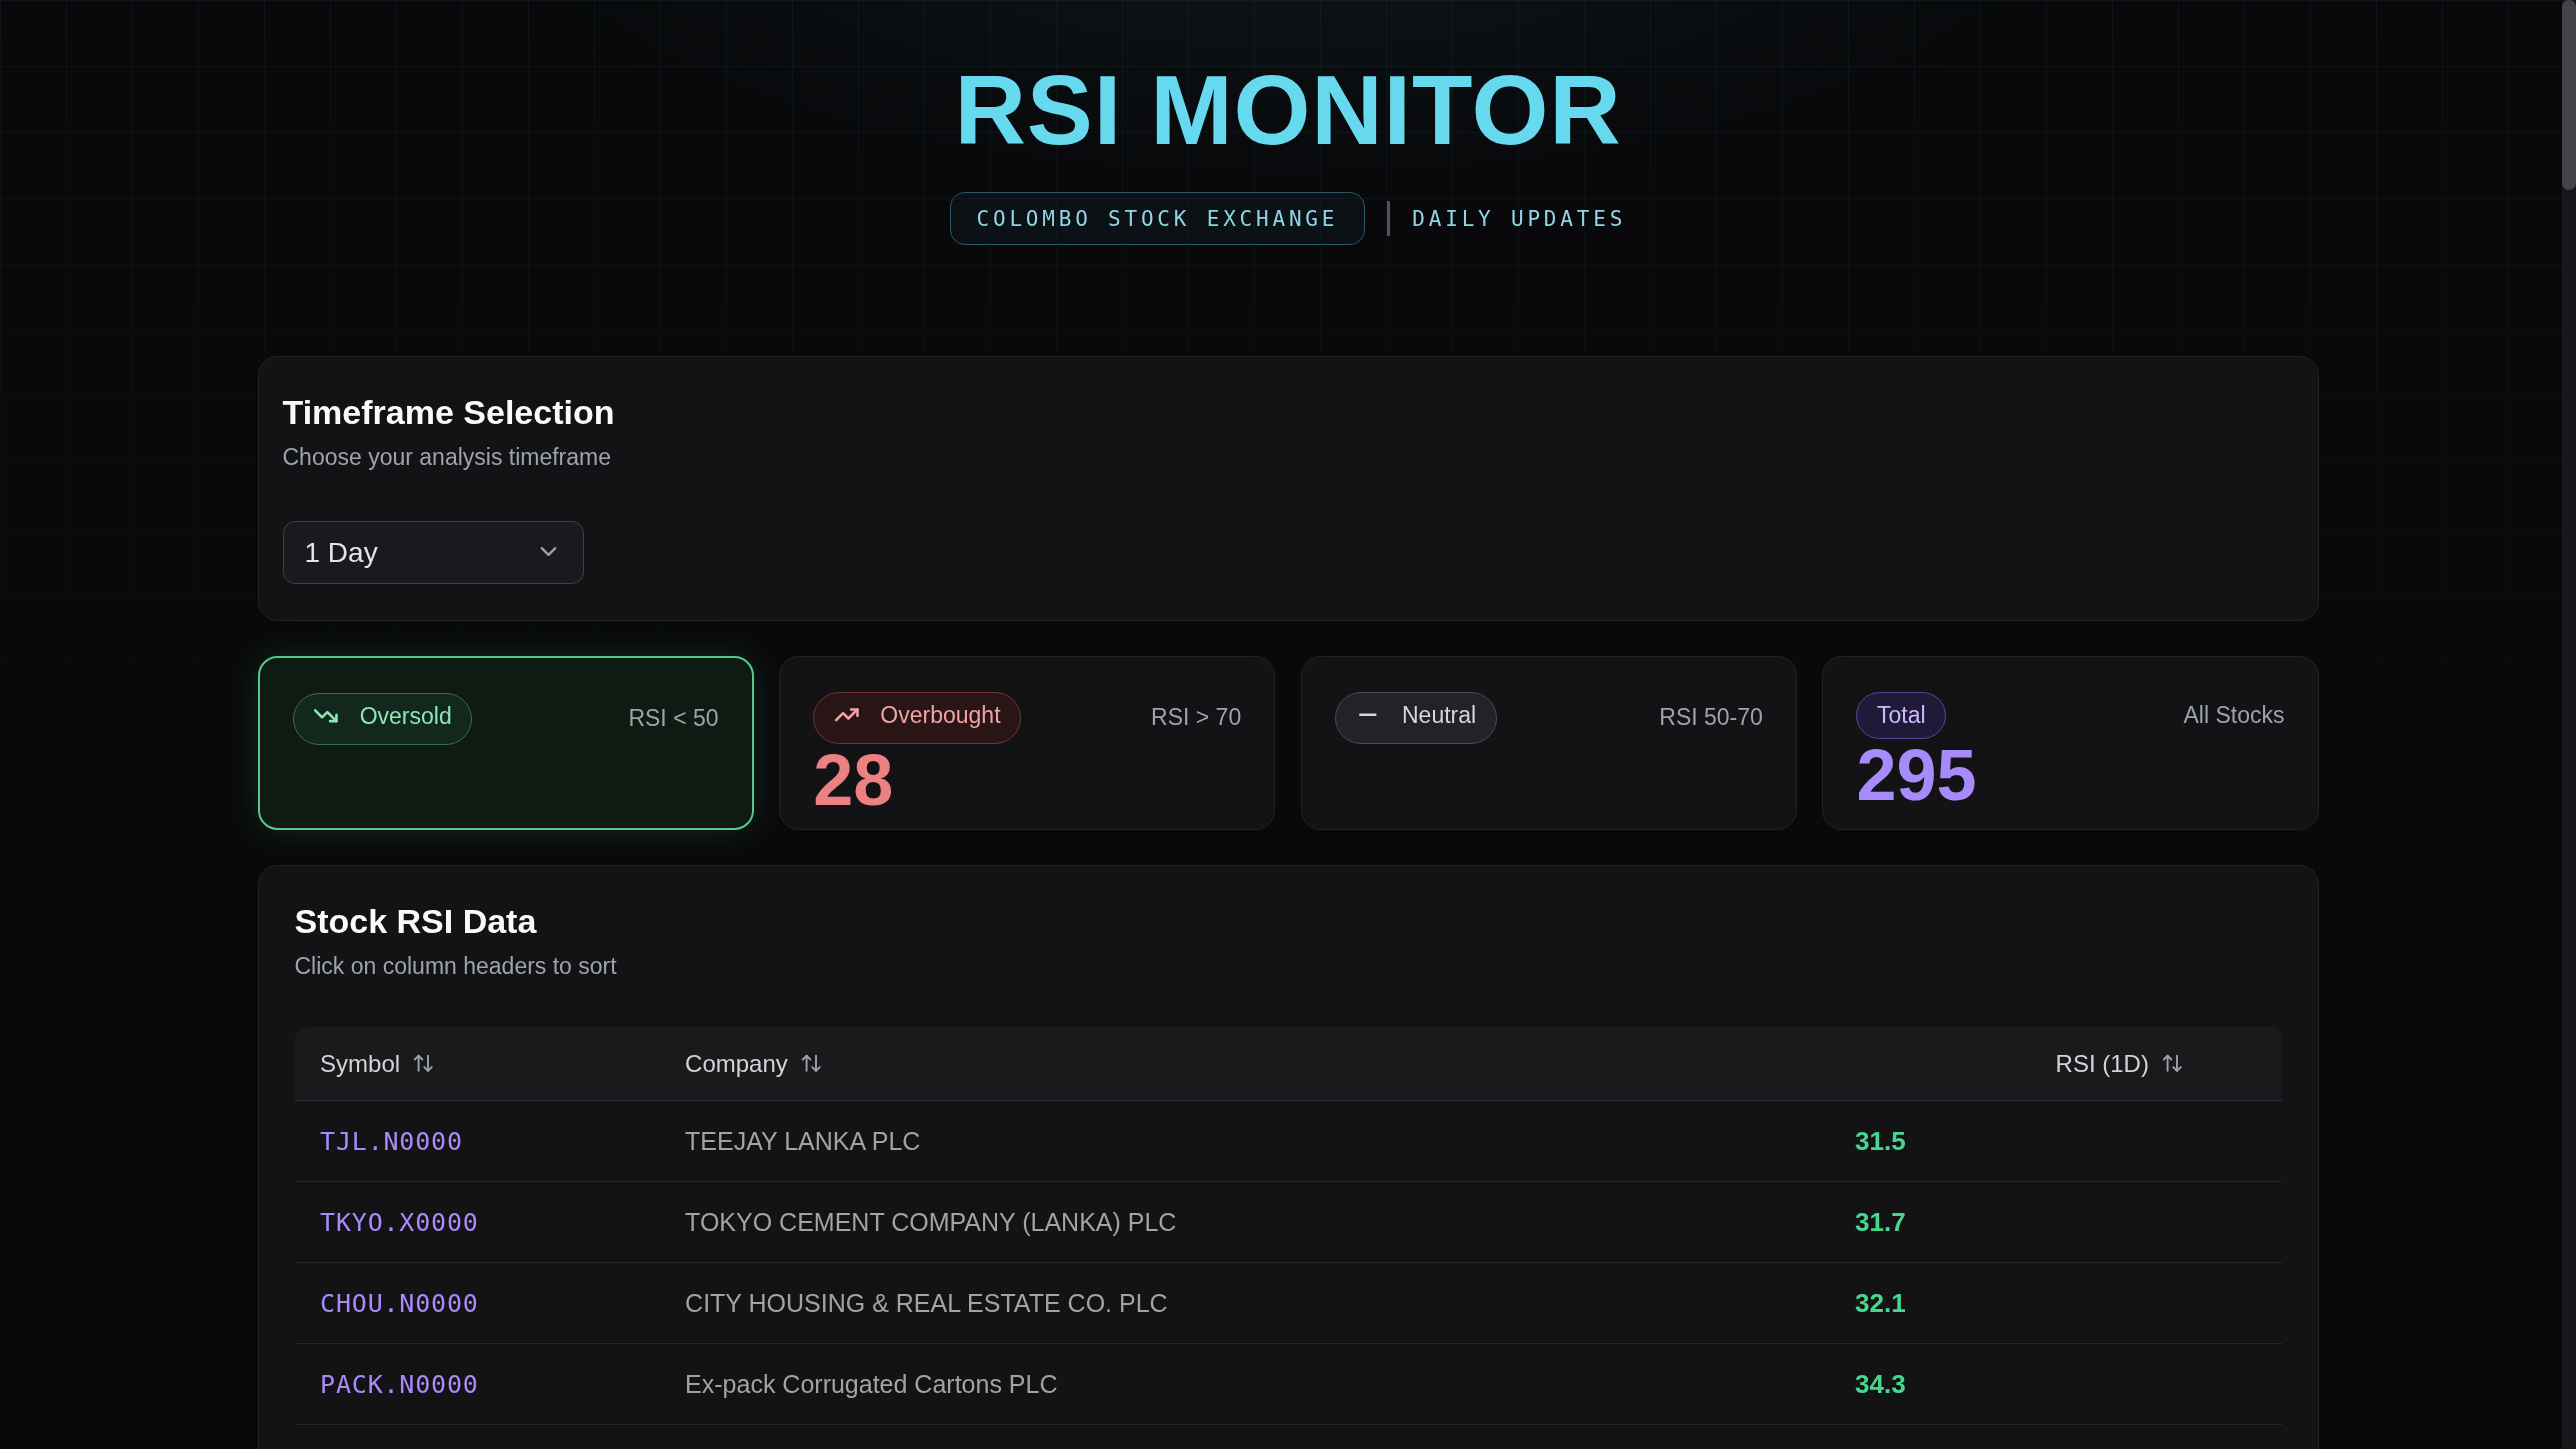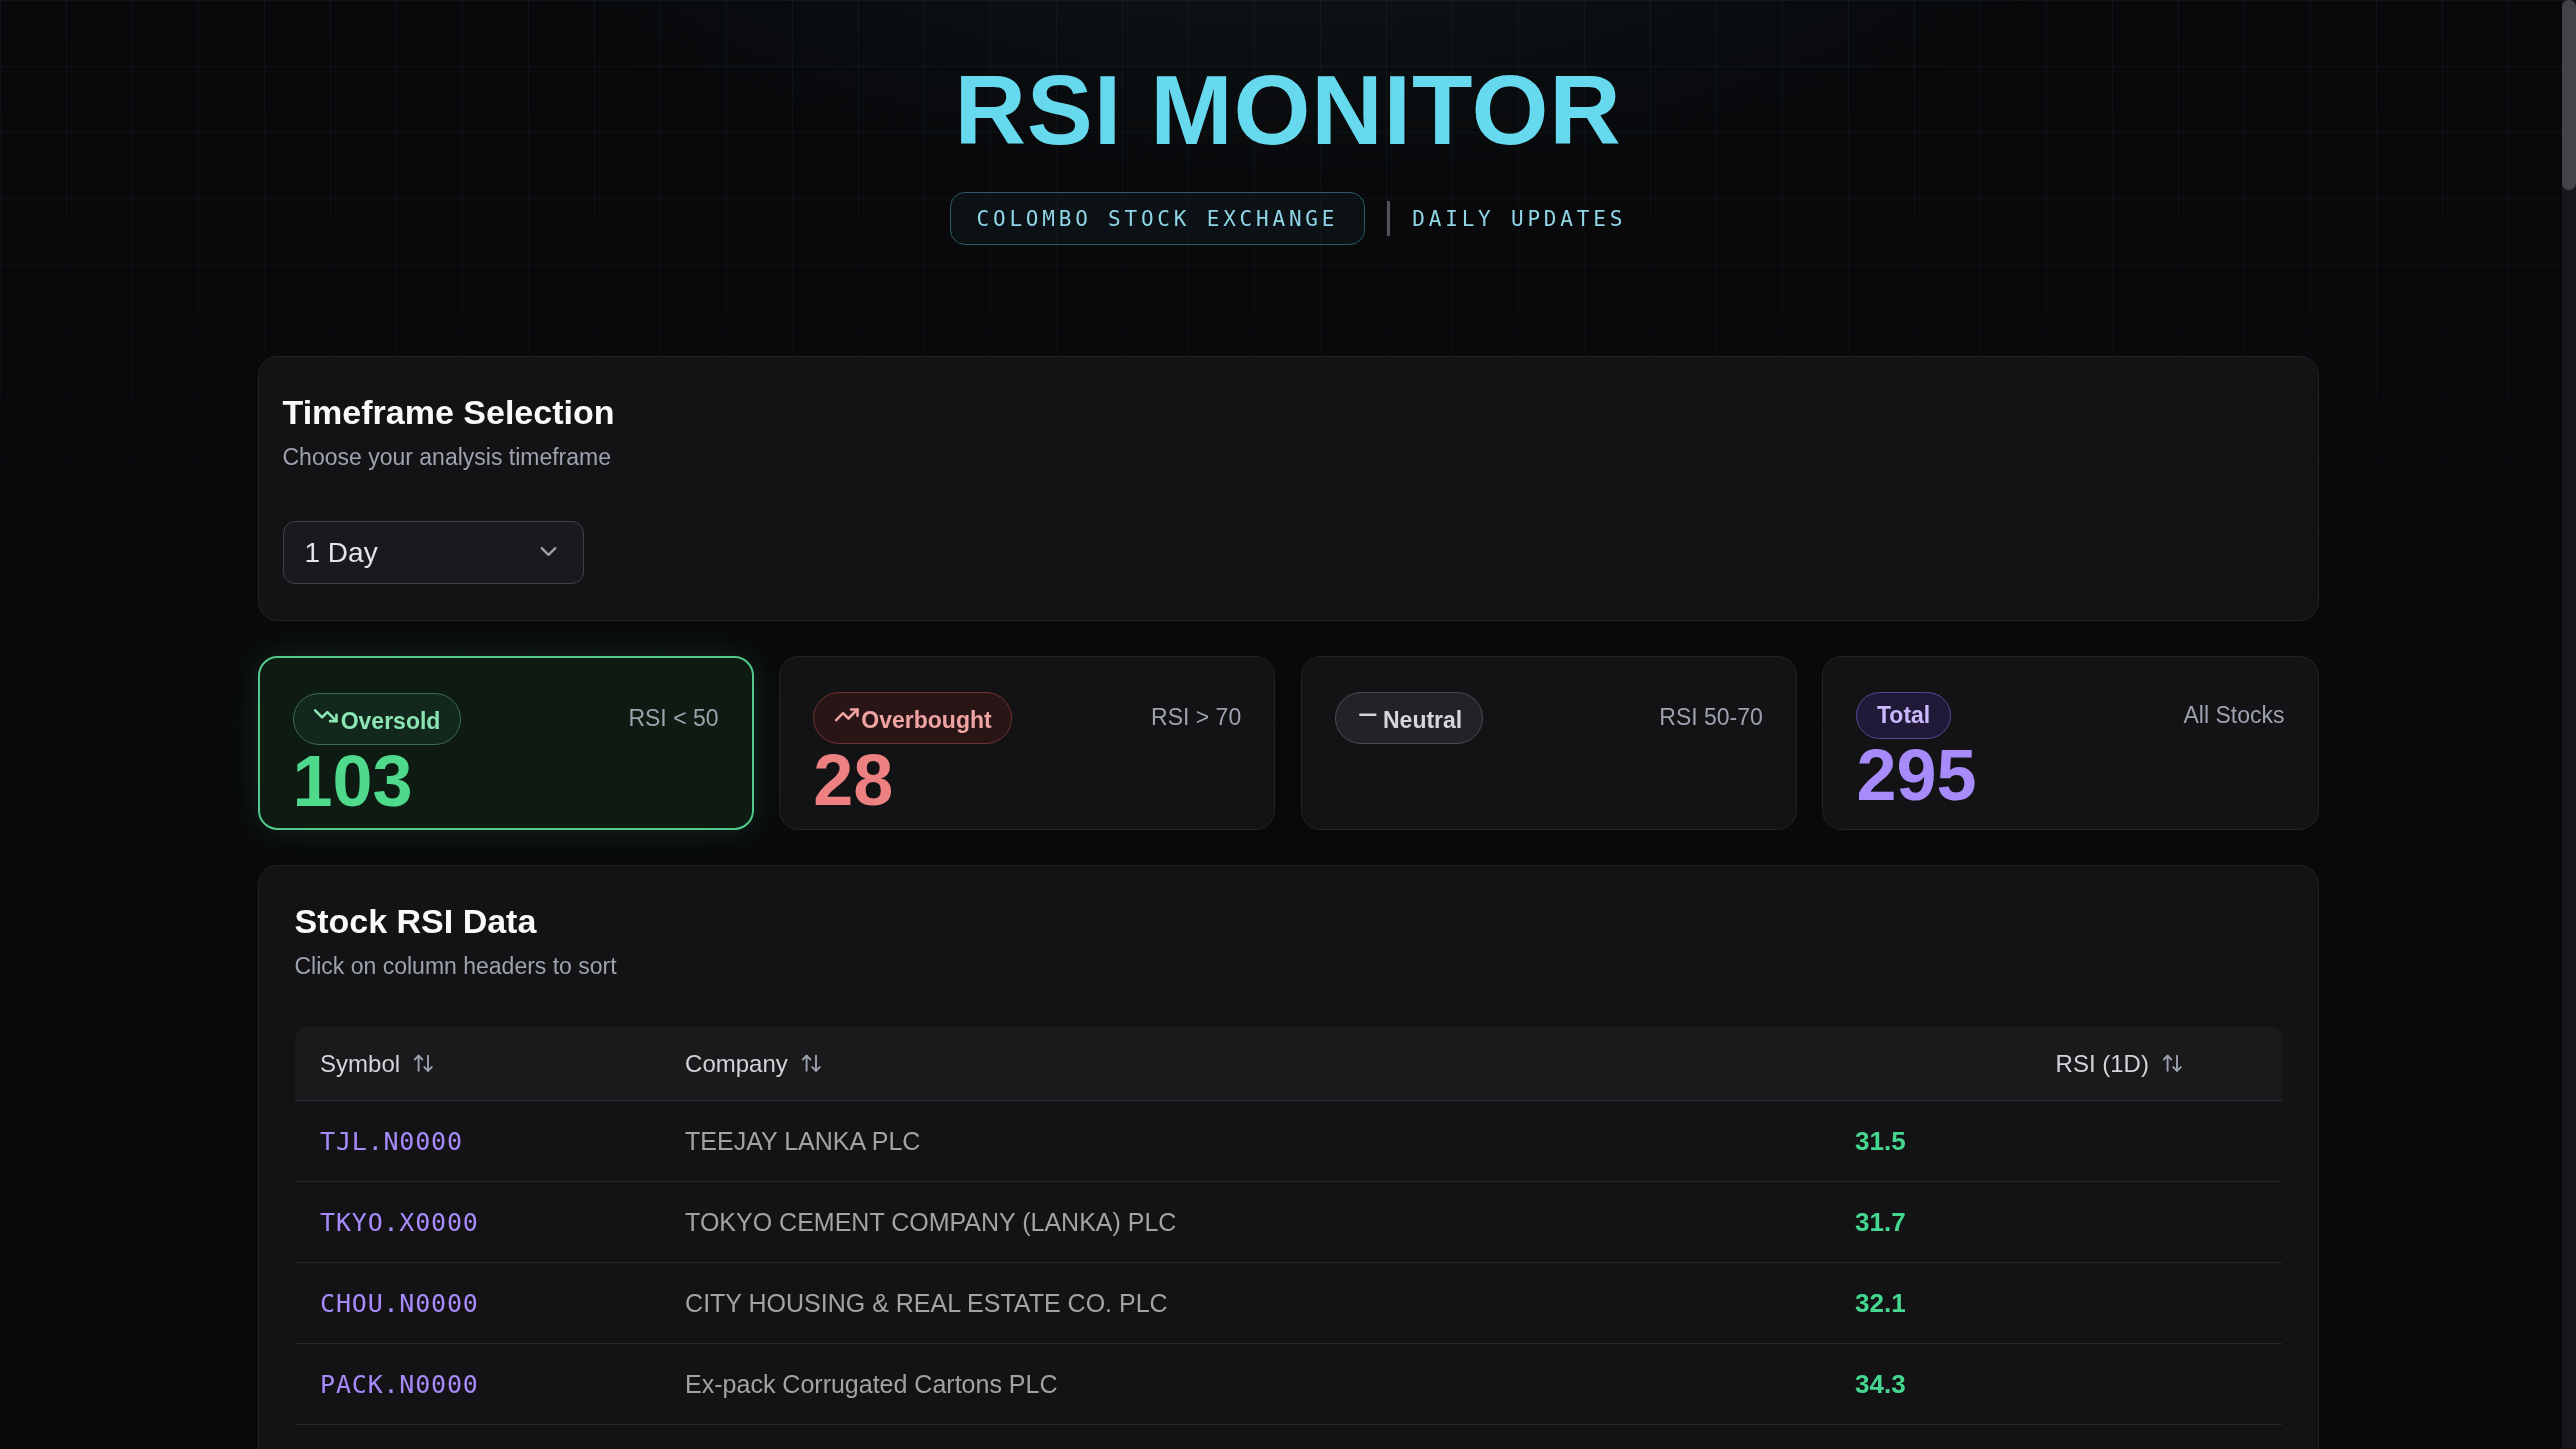--- a/index.html
+++ b/index.html
@@ -73,23 +73,23 @@
     background:#131316; border:1.5px solid #232328; border-radius:19.6px;
     padding:35px 33px; height:174px; cursor:pointer;
     display:flex; flex-direction:column; justify-content:space-between;
   }
   .stat-card.selected-green {
     background:#0d1b13; border:2.3px solid #53c98b;
     box-shadow:0 0 35px rgba(78,200,135,0.16);
   }
   .stat-top { display:flex; align-items:center; justify-content:space-between; }
   .pill {
-    display:inline-flex; align-items:flex-end; gap:2px;
+    display:inline-flex; align-items:flex-start; gap:21px;
     padding:9px 19.6px; border-radius:752px;
-    font-size:23px; font-weight:700; border:1.5px solid transparent;
+    font-size:23px; font-weight:400; border:1.5px solid transparent;
   }
   .pill svg { flex:0 0 auto; }
   .pill-green  { color:#8be6b4; border-color:#3c6b51; background:#12281c; }
   .pill-red    { color:#f0a3a3; border-color:#6e3333; background:#2a1516; }
   .pill-gray   { color:#d6d6da; border-color:#4a4a52; background:#232327; }
   .pill-purple { color:#c9b9fd; border-color:#5a4794; background:#201a38; }
   .stat-cond { font-size:23px; color:#9ca3af; }
   .stat-value { font-size:72px; font-weight:700; line-height:1; }
   .val-green  { color:#4fd98c; }
   .val-red    { color:#ed8080; }
@@ -168,21 +168,20 @@
       <div class="stat-top">
         <span class="pill pill-green">
           <span><svg width="25.6" height="25.6" viewBox="0 0 24 24" fill="none" stroke="currentColor" stroke-width="2.4" stroke-linecap="round" stroke-linejoin="round">
                 <polyline points="22 17 13.5 8.5 8.5 13.5 2 7"></polyline>
                 <polyline points="16 17 22 17 22 11"></polyline>
               </svg></span>
           <span>Oversold</span>
         </span>
         <span class="stat-cond">RSI &lt; 50</span>
       </div>
-      <div class="stat-value val-green">103</div>
     </div>
 
     <div class="stat-card">
       <div class="stat-top">
         <span class="pill pill-red">
           <span><svg width="25.6" height="25.6" viewBox="0 0 24 24" fill="none" stroke="currentColor" stroke-width="2.4" stroke-linecap="round" stroke-linejoin="round">
                 <polyline points="22 7 13.5 15.5 8.5 10.5 2 17"></polyline>
                 <polyline points="16 7 22 7 22 13"></polyline>
               </svg></span>
           <span>Overbought</span>

